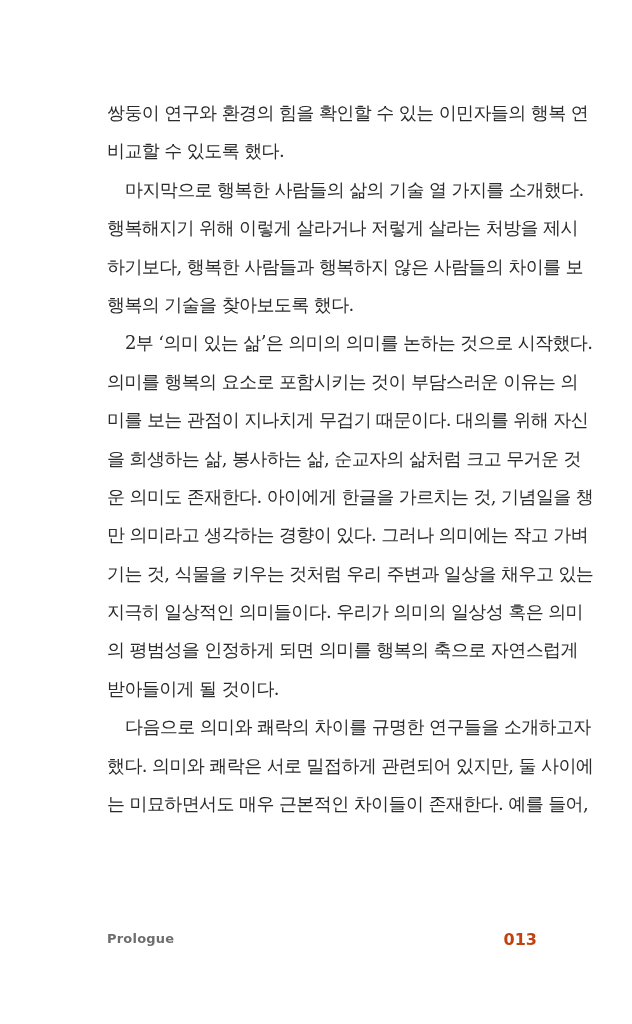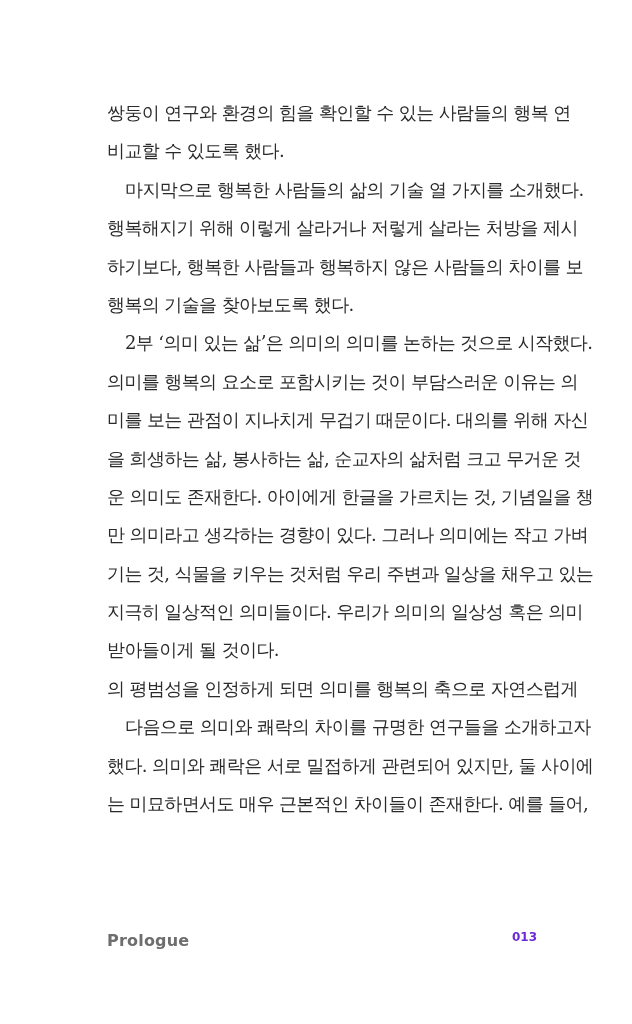--- a/index.html
+++ b/index.html
@@ -42,62 +42,62 @@
       left: 107px;
       top: 931px;
       width: 430px;
       height: 16px;
       font-family: "DejaVu Sans", "Liberation Sans", sans-serif;
     }
     .running-title {
       position: absolute;
       left: 0;
       top: 0;
-      font-size: 16px;
+      font-size: 13px;
       font-weight: bold;
       color: #6e6e6e;
       letter-spacing: 0.2px;
     }
     .page-number {
       position: absolute;
       right: 0;
       top: -1px;
-      font-size: 12px;
+      font-size: 16px;
       font-weight: bold;
-      color: #6d28d9;
+      color: #c2410c;
     }
   </style>
 </head>
 <body>
 
 <div class="page-body">
 
   <div>
-    <span class="line">쌍둥이 연구와 환경의 힘을 확인할 수 있는 사람들의 행복 연</span>
+    <span class="line">쌍둥이 연구와 환경의 힘을 확인할 수 있는 이민자들의 행복 연</span>
     <span class="line last">비교할 수 있도록 했다.</span>
   </div>
 
   <div>
     <span class="line indent">마지막으로 행복한 사람들의 삶의 기술 열 가지를 소개했다.</span>
     <span class="line">행복해지기 위해 이렇게 살라거나 저렇게 살라는 처방을 제시</span>
     <span class="line">하기보다, 행복한 사람들과 행복하지 않은 사람들의 차이를 보</span>
     <span class="line last">행복의 기술을 찾아보도록 했다.</span>
   </div>
 
   <div>
     <span class="line indent">2부 ‘의미 있는 삶’은 의미의 의미를 논하는 것으로 시작했다.</span>
     <span class="line">의미를 행복의 요소로 포함시키는 것이 부담스러운 이유는 의</span>
     <span class="line">미를 보는 관점이 지나치게 무겁기 때문이다. 대의를 위해 자신</span>
     <span class="line">을 희생하는 삶, 봉사하는 삶, 순교자의 삶처럼 크고 무거운 것</span>
     <span class="line">운 의미도 존재한다. 아이에게 한글을 가르치는 것, 기념일을 챙</span>
     <span class="line">만 의미라고 생각하는 경향이 있다. 그러나 의미에는 작고 가벼</span>
     <span class="line">기는 것, 식물을 키우는 것처럼 우리 주변과 일상을 채우고 있는</span>
     <span class="line">지극히 일상적인 의미들이다. 우리가 의미의 일상성 혹은 의미</span>
+    <span class="line">의 평범성을 인정하게 되면 의미를 행복의 축으로 자연스럽게</span>
     <span class="line last">받아들이게 될 것이다.</span>
-    <span class="line">의 평범성을 인정하게 되면 의미를 행복의 축으로 자연스럽게</span>
   </div>
 
   <div>
     <span class="line indent">다음으로 의미와 쾌락의 차이를 규명한 연구들을 소개하고자</span>
     <span class="line">했다. 의미와 쾌락은 서로 밀접하게 관련되어 있지만, 둘 사이에</span>
     <span class="line">는 미묘하면서도 매우 근본적인 차이들이 존재한다. 예를 들어,</span>
   </div>
 </div>
 
 <div class="footer">

